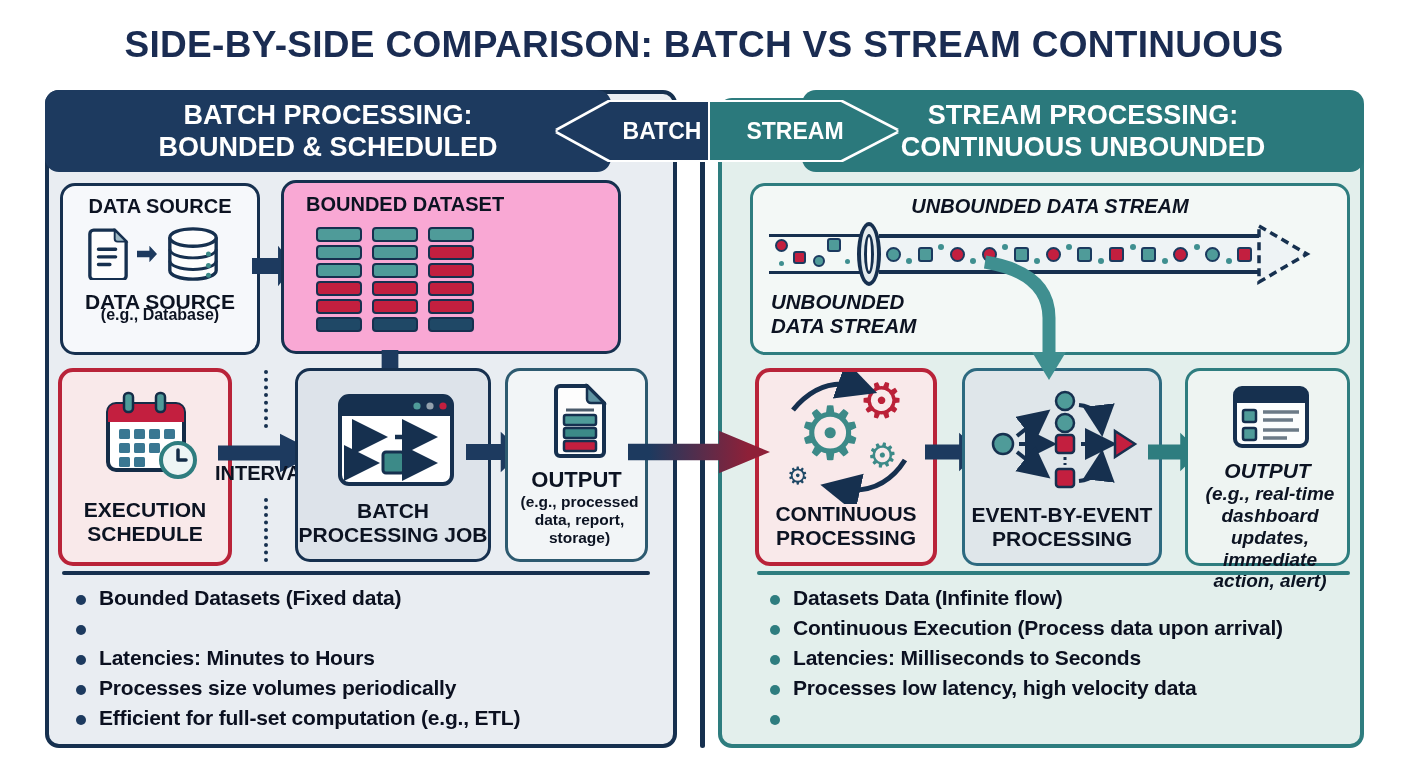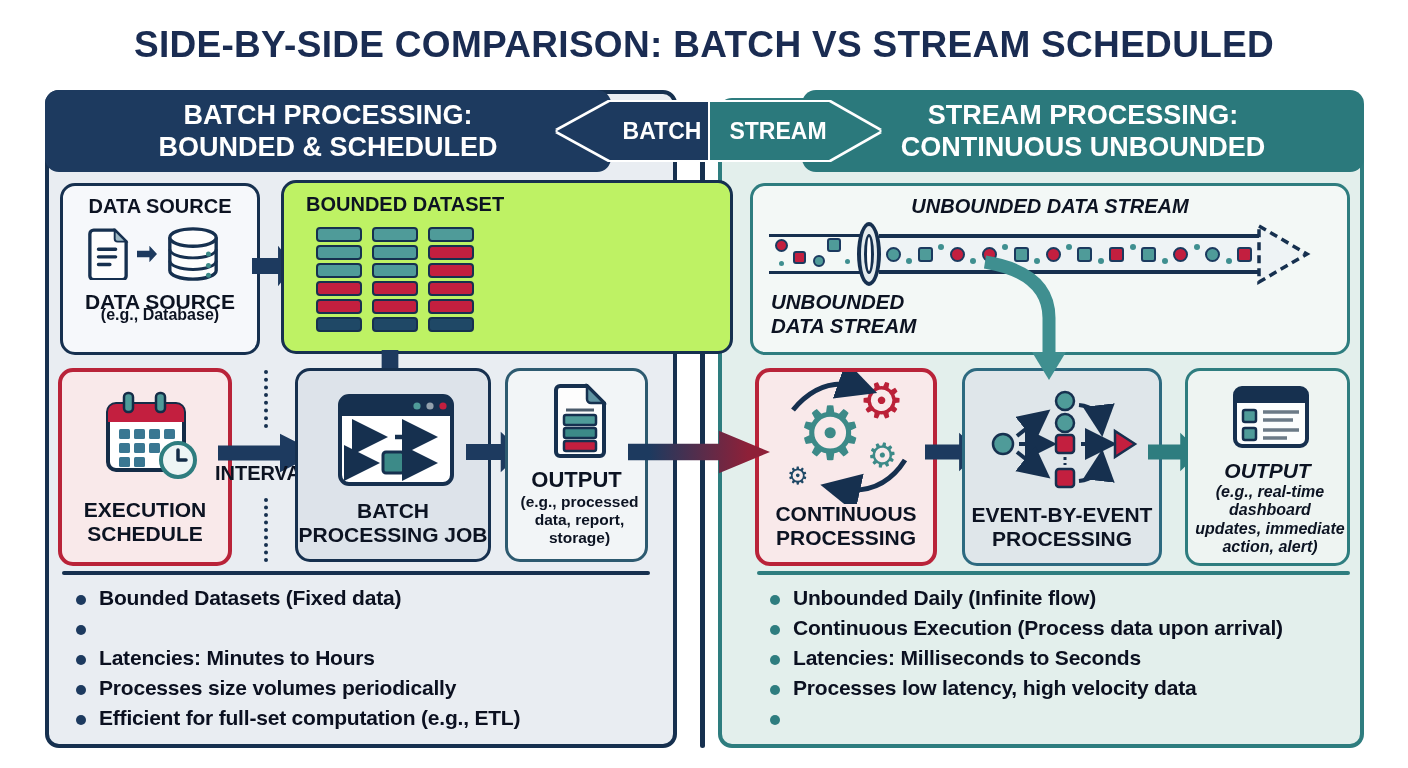--- a/index.html
+++ b/index.html
@@ -20,21 +20,21 @@
                border:4px solid #2e7d7f;border-radius:14px;}
   .divider{left:700px;top:100px;width:5px;height:648px;background:#16304f;border-radius:3px;}
 
   .hdr{color:#fff;font-weight:800;font-size:27px;line-height:1.2;display:flex;
        align-items:center;justify-content:center;border-radius:14px;}
   .hdr-left{left:45px;top:90px;width:566px;height:82px;background:#1d3a5f;}
   .hdr-right{left:802px;top:90px;width:562px;height:82px;background:#2b797c;}
 
   .tagwrap{filter:drop-shadow(2px 0 0 #fff) drop-shadow(-2px 0 0 #fff)
                  drop-shadow(0 2px 0 #fff) drop-shadow(0 -2px 0 #fff);z-index:6;}
-  .tag{color:#fff;font-weight:800;font-size:23px;display:flex;align-items:center;}
+  .tag{color:#fff;font-weight:800;font-size:23px;display:flex;align-items:center;padding-left:17px;}
   .tag-batch{width:142px;height:58px;background:#1d3a5f;
              clip-path:polygon(30% 0,100% 0,100% 100%,30% 100%,0 50%);
              justify-content:center;padding-left:34px;}
   .tag-stream{width:136px;height:58px;background:#2b797c;
               clip-path:polygon(0 0,70% 0,100% 50%,70% 100%,0 100%);
               justify-content:center;padding-right:34px;}
 
   
   .box{border-radius:15px;}
   .b-navy{border:3.5px solid #16304f;}
@@ -75,21 +75,21 @@
   .bullet-text{font-size:21px;font-weight:800;color:#0b1020;letter-spacing:-.2px;white-space:nowrap;}
 
   .sep-left{background:#16304f;}
   .sep-right{background:#2e7d7f;}
 
   .gear{position:absolute;line-height:1;font-family:"DejaVu Sans",sans-serif;}
 </style>
 </head>
 <body>
 
-<div class="abs title">SIDE-BY-SIDE COMPARISON: BATCH VS STREAM SCHEDULED</div>
+<div class="abs title">SIDE-BY-SIDE COMPARISON: BATCH VS STREAM CONTINUOUS</div>
 
 <div class="abs panel-left"></div>
 <div class="abs panel-right"></div>
 <div class="abs divider"></div>
 
 <div class="abs hdr hdr-left ctr pre">BATCH PROCESSING:
 BOUNDED &amp; SCHEDULED</div>
 <div class="abs hdr hdr-right ctr pre">STREAM PROCESSING:
 CONTINUOUS UNBOUNDED</div>
 
@@ -121,21 +121,21 @@
         <circle cx="44" cy="41" r="2.6" fill="#3c8a88"></circle>
         <circle cx="44" cy="51" r="2.6" fill="#3c8a88"></circle>
     </svg>
   </div>
   <div class="abs boxlabel" style="left:0;top:104px;width:100%;font-size:21px;">DATA SOURCE</div>
   <div class="abs boxlabel" style="left:0;top:120px;width:100%;font-size:16px;font-weight:700;">(e.g., Database)</div>
 </div>
 
 <div class="abs harrow" style="left:252px;top:244px;width:42px;height:44px;"></div>
 
-<div class="abs box b-navy" style="left:281px;top:180px;width:452px;height:174px;background:#bef264;">
+<div class="abs box b-navy" style="left:281px;top:180px;width:340px;height:174px;background:#f9a8d4;">
   <div class="abs boxlabel" style="left:22px;top:10px;font-size:20px;text-align:left;">BOUNDED DATASET</div>
   <div class="abs grid" style="left:32px;top:44px;">
       <div class="bar-col">
         <div class="bar" style="background: rgb(79, 155, 153);"></div>
         <div class="bar" style="background: rgb(79, 155, 153);"></div>
         <div class="bar" style="background: rgb(79, 155, 153);"></div>
         <div class="bar" style="background: rgb(195, 31, 63);"></div>
         <div class="bar" style="background: rgb(195, 31, 63);"></div>
         <div class="bar" style="background: rgb(31, 72, 102);"></div>
       </div>
@@ -356,28 +356,28 @@
 
 <div class="abs box b-teal" style="left:1185px;top:368px;width:165px;height:198px;background:#eef4f2;">
   <svg class="abs" style="left:44px;top:14px;" width="78" height="64" viewBox="0 0 78 64">
     <rect x="3" y="3" width="72" height="58" rx="7" fill="#fbfdfd" stroke="#16304f" stroke-width="4"></rect>
     <path d="M3 10 a7 7 0 0 1 7 -7 h58 a7 7 0 0 1 7 7 v8 h-72 z" fill="#16304f"></path>
     <rect x="11" y="25" width="13" height="12" rx="2" fill="#4f9b99" stroke="#16304f" stroke-width="2.5"></rect>
     <rect x="11" y="43" width="13" height="12" rx="2" fill="#4f9b99" stroke="#16304f" stroke-width="2.5"></rect>
     <path d="M31 27 h36 M31 35 h30 M31 45 h36 M31 53 h24" stroke="#6b7a86" stroke-width="3.5"></path>
   </svg>
   <div class="abs boxlabel" style="left:0;top:88px;width:100%;font-size:21px;">OUTPUT</div>
-  <div class="abs boxlabel" style="left:6px;top:112px;width:152px;font-size:16px;font-weight:700;">(e.g., real-time dashboard updates, immediate action, alert)</div>
+  <div class="abs boxlabel" style="left:6px;top:112px;width:152px;font-size:19px;font-weight:700;">(e.g., real-time dashboard updates, immediate action, alert)</div>
 </div>
 
 <div class="abs sep-right" style="left:757px;top:571px;width:593px;height:4px;border-radius:2px;"></div>
 <div class="abs bullets bullets-right" style="left:770px;top:586px;width:592px;">
     <div class="bullet-row">
       <span class="bullet-dot"></span>
-      <span class="bullet-text">Unbounded Daily (Infinite flow)</span>
+      <span class="bullet-text">Datasets Data (Infinite flow)</span>
     </div>
     <div class="bullet-row">
       <span class="bullet-dot"></span>
       <span class="bullet-text">Continuous Execution (Process data upon arrival)</span>
     </div>
     <div class="bullet-row">
       <span class="bullet-dot"></span>
       <span class="bullet-text">Latencies: Milliseconds to Seconds</span>
     </div>
     <div class="bullet-row">

